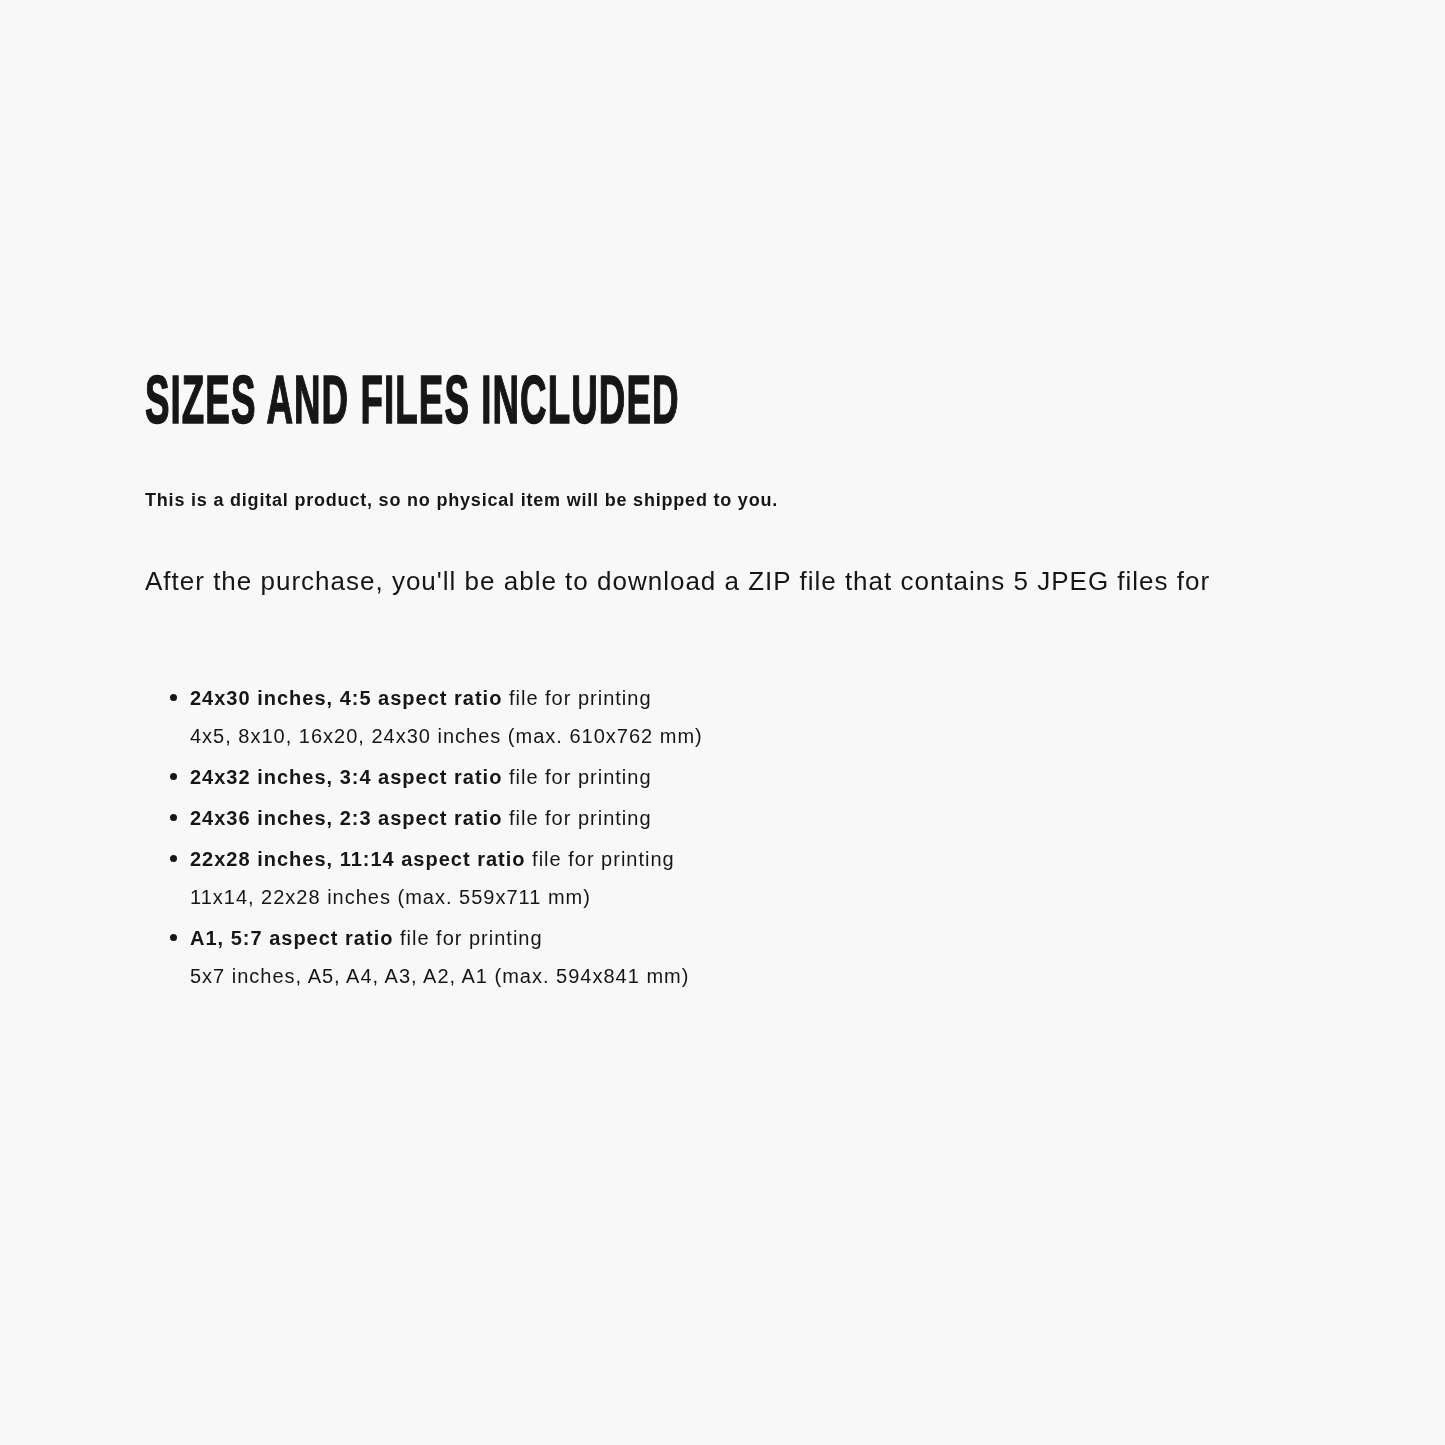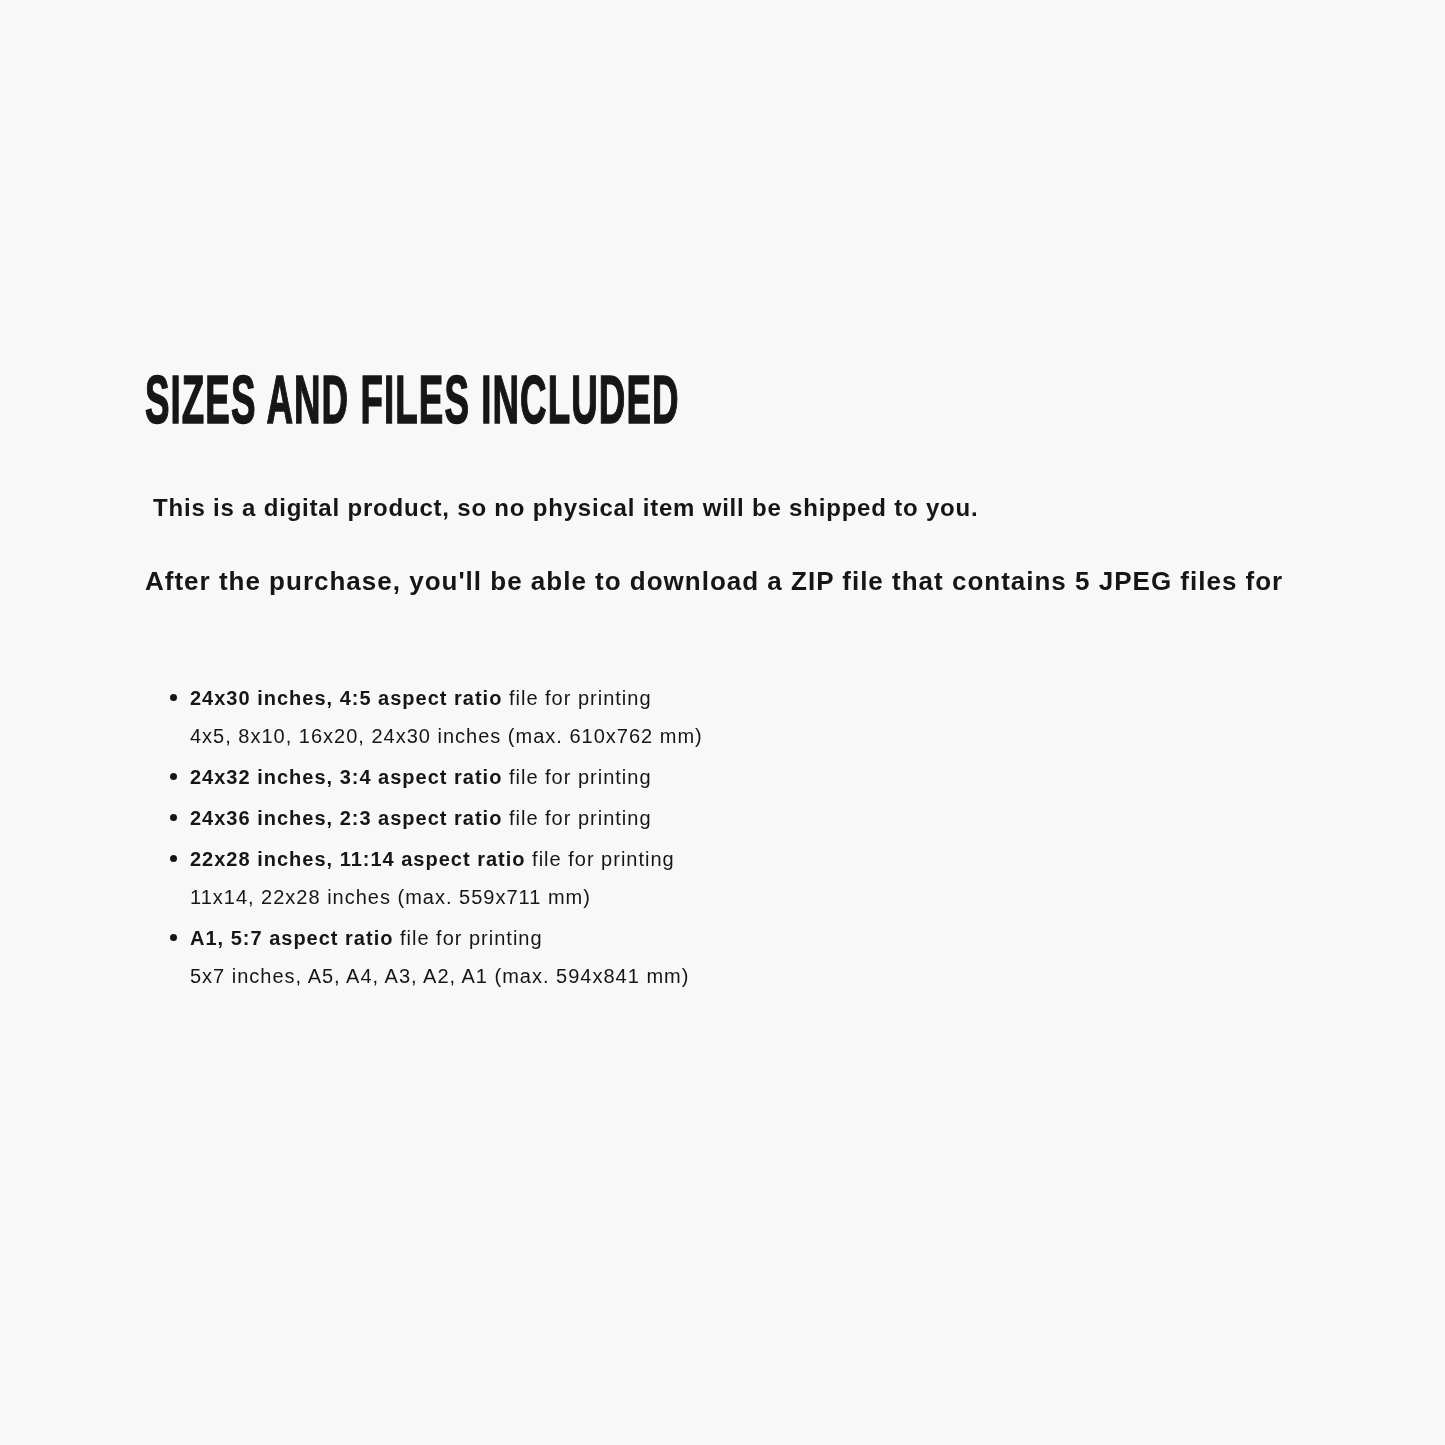--- a/index.html
+++ b/index.html
@@ -25,34 +25,33 @@
     font-weight: 700;
     letter-spacing: 2px;
     white-space: nowrap;
     transform: scaleX(0.54);
     transform-origin: left top;
     -webkit-text-stroke: 1.5px #161616;
   }
 
   .intro {
     top: 487px;
-    margin: 8px;
-    font-size: 24px;
+    margin: 0;
+    font-size: 18px;
     line-height: 26px;
     font-weight: 700;
     letter-spacing: 0.8px;
     white-space: nowrap;
   }
 
   .paragraph {
     top: 564px;
     font-size: 26px;
     line-height: 35px;
     letter-spacing: 1px;
-    font-weight: bold;
   }
   .paragraph .line { white-space: nowrap; }
 
   .sizes {
     top: 679px;
     margin: 0;
     padding: 0;
     list-style: none;
     font-size: 20px;
     line-height: 38px;

